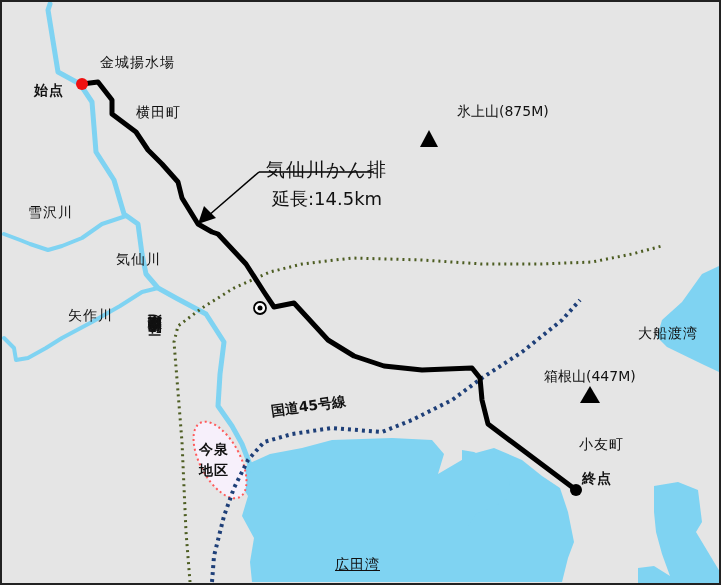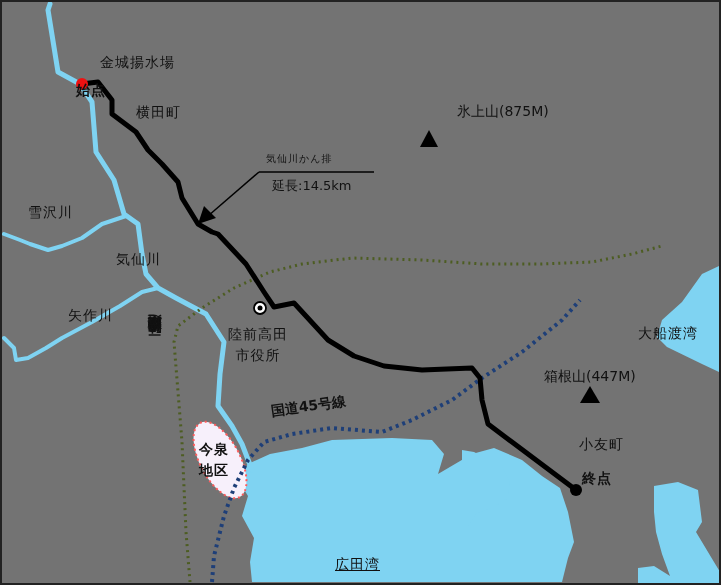--- a/index.html
+++ b/index.html
@@ -3,21 +3,21 @@
 <meta charset="utf-8">
 <style>
   html, body { margin: 0; padding: 0; background: #ffffff; }
   #map {
     position: relative;
     width: 721px; height: 585px;
     box-sizing: border-box;
     border: 2px solid #222;
     border-right-width: 2px;
     overflow: hidden;
-    background: #737373;
+    background: #e5e5e5;
     font-family: "DejaVu Sans", "Liberation Sans", sans-serif;
   }
   #map svg { position: absolute; left: 0; top: 0; }
   .lbl {
     position: absolute;
     font-size: 14px;
     color: #111;
     white-space: nowrap;
     letter-spacing: 1px;
     line-height: 1;
@@ -81,32 +81,28 @@
     <polygon points="427,128 418,145 436,145" fill="#000"></polygon>
     <polygon points="588,384 578,401 598,401" fill="#000"></polygon>
 
     <g>
       <circle cx="258" cy="306" r="6" fill="#fff" stroke="#000" stroke-width="1.8"></circle>
       <circle cx="258" cy="306" r="2.5" fill="#000"></circle>
     </g>
   </svg>
 
   <span class="lbl" style="left:98px;top:53px;">金城揚水場</span>
-  <span class="lbl bold" style="left:32px;top:81px;margin-left:42px;">始点</span>
+  <span class="lbl bold" style="left:32px;top:81px;">始点</span>
   <span class="lbl" style="left:134px;top:103px;">横田町</span>
-  <span class="lbl" style="left:264px;top:152px;font-size:10px;">気仙川かん排</span>
-  <span class="lbl" style="left:270px;top:177px;font-size:13px;letter-spacing:0;">延長:14.5km</span>
+  <span class="lbl" style="left:264px;top:158px;font-size:19px;">気仙川かん排</span>
+  <span class="lbl" style="left:270px;top:188px;font-size:18px;letter-spacing:0;">延長:14.5km</span>
   <span class="lbl" style="left:455px;top:102px;letter-spacing:0;">氷上山(875M)</span>
   <span class="lbl" style="left:26px;top:203px;">雪沢川</span>
   <span class="lbl" style="left:114px;top:250px;">気仙川</span>
   <span class="lbl" style="left:26px;top:306px;margin-left:40px;">矢作川</span>
-  <div class="lbl stack" style="left:226px;top:322px;">
-    <div>陸前高田</div>
-    <div>市役所</div>
-  </div>
   <span class="lbl" style="left:636px;top:324px;">大船渡湾</span>
   <span class="lbl" style="left:542px;top:367px;letter-spacing:0;">箱根山(447M)</span>
   <span class="lbl bold" style="left:270px;top:402px;transform:rotate(-8deg);transform-origin:left bottom;letter-spacing:0;">国道45号線</span>
   <span class="vert" style="left:145px;top:336px;transform:rotate(180deg);">三陸沿岸自動車道</span>
   <div class="lbl stack" style="left:197px;top:437px;font-weight:bold;">
     <div>今泉</div>
     <div>地区</div>
   </div>
   <span class="lbl" style="left:577px;top:435px;">小友町</span>
   <span class="lbl bold" style="left:580px;top:469px;">終点</span>

